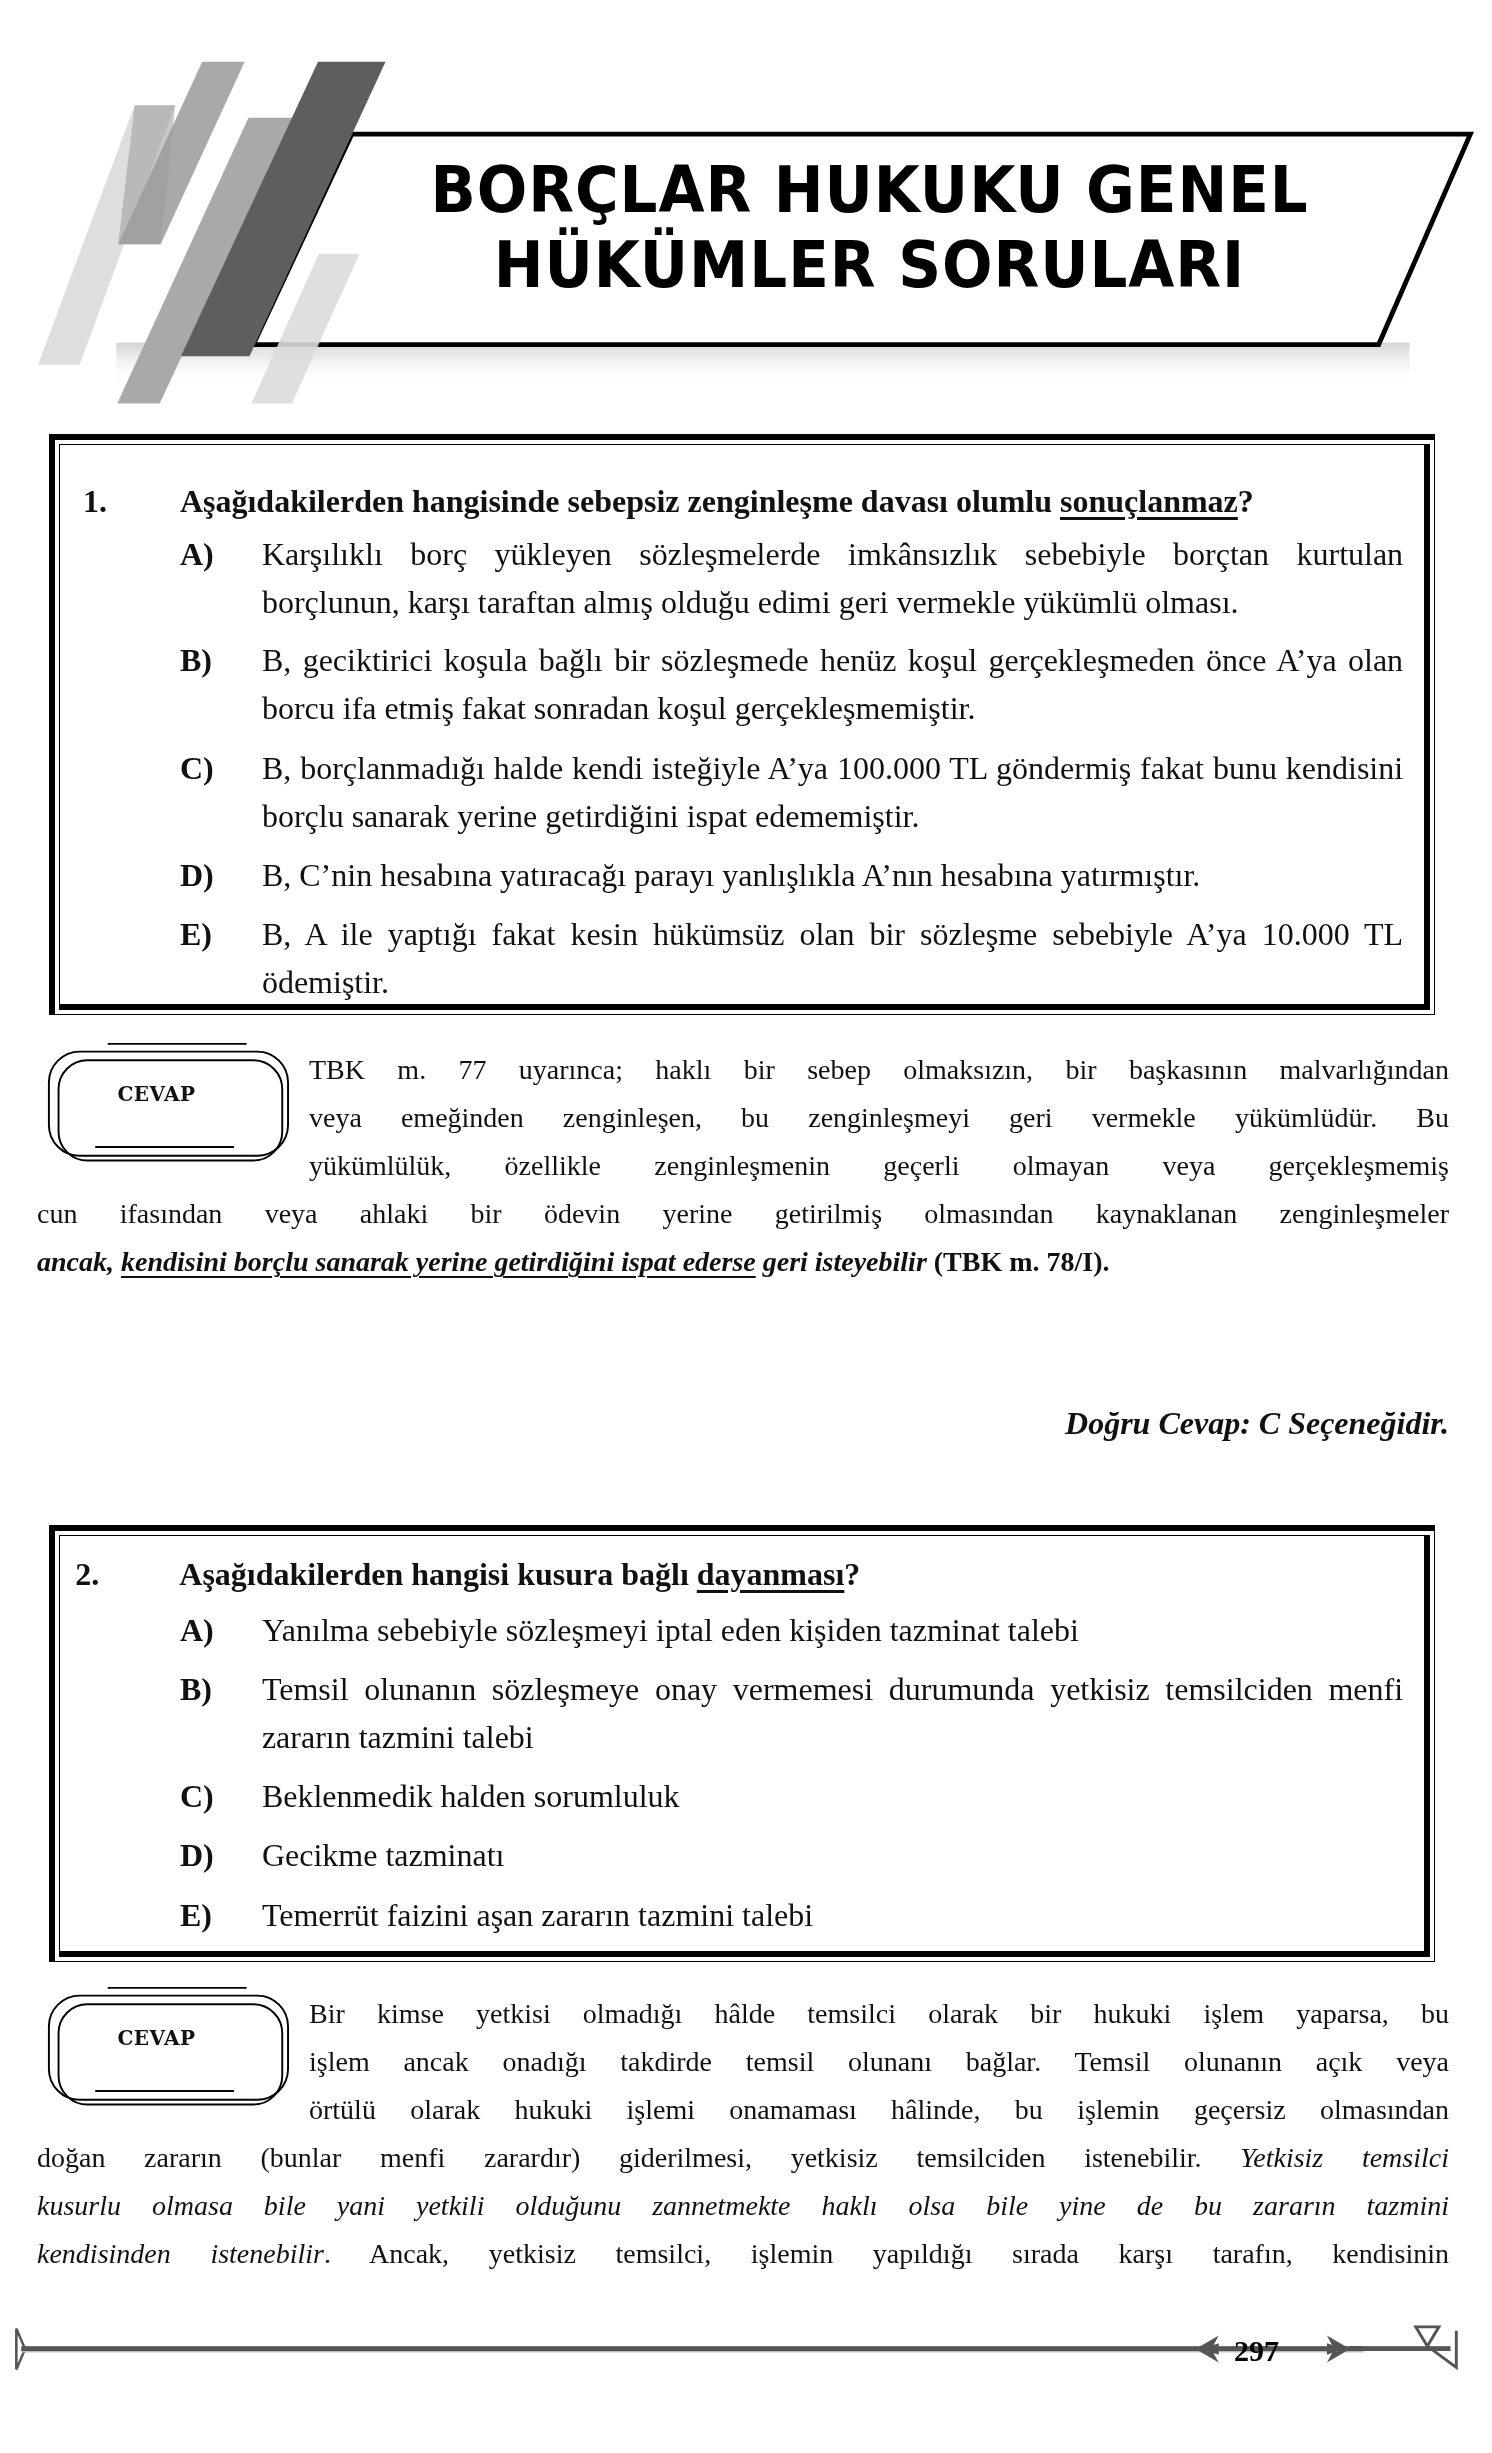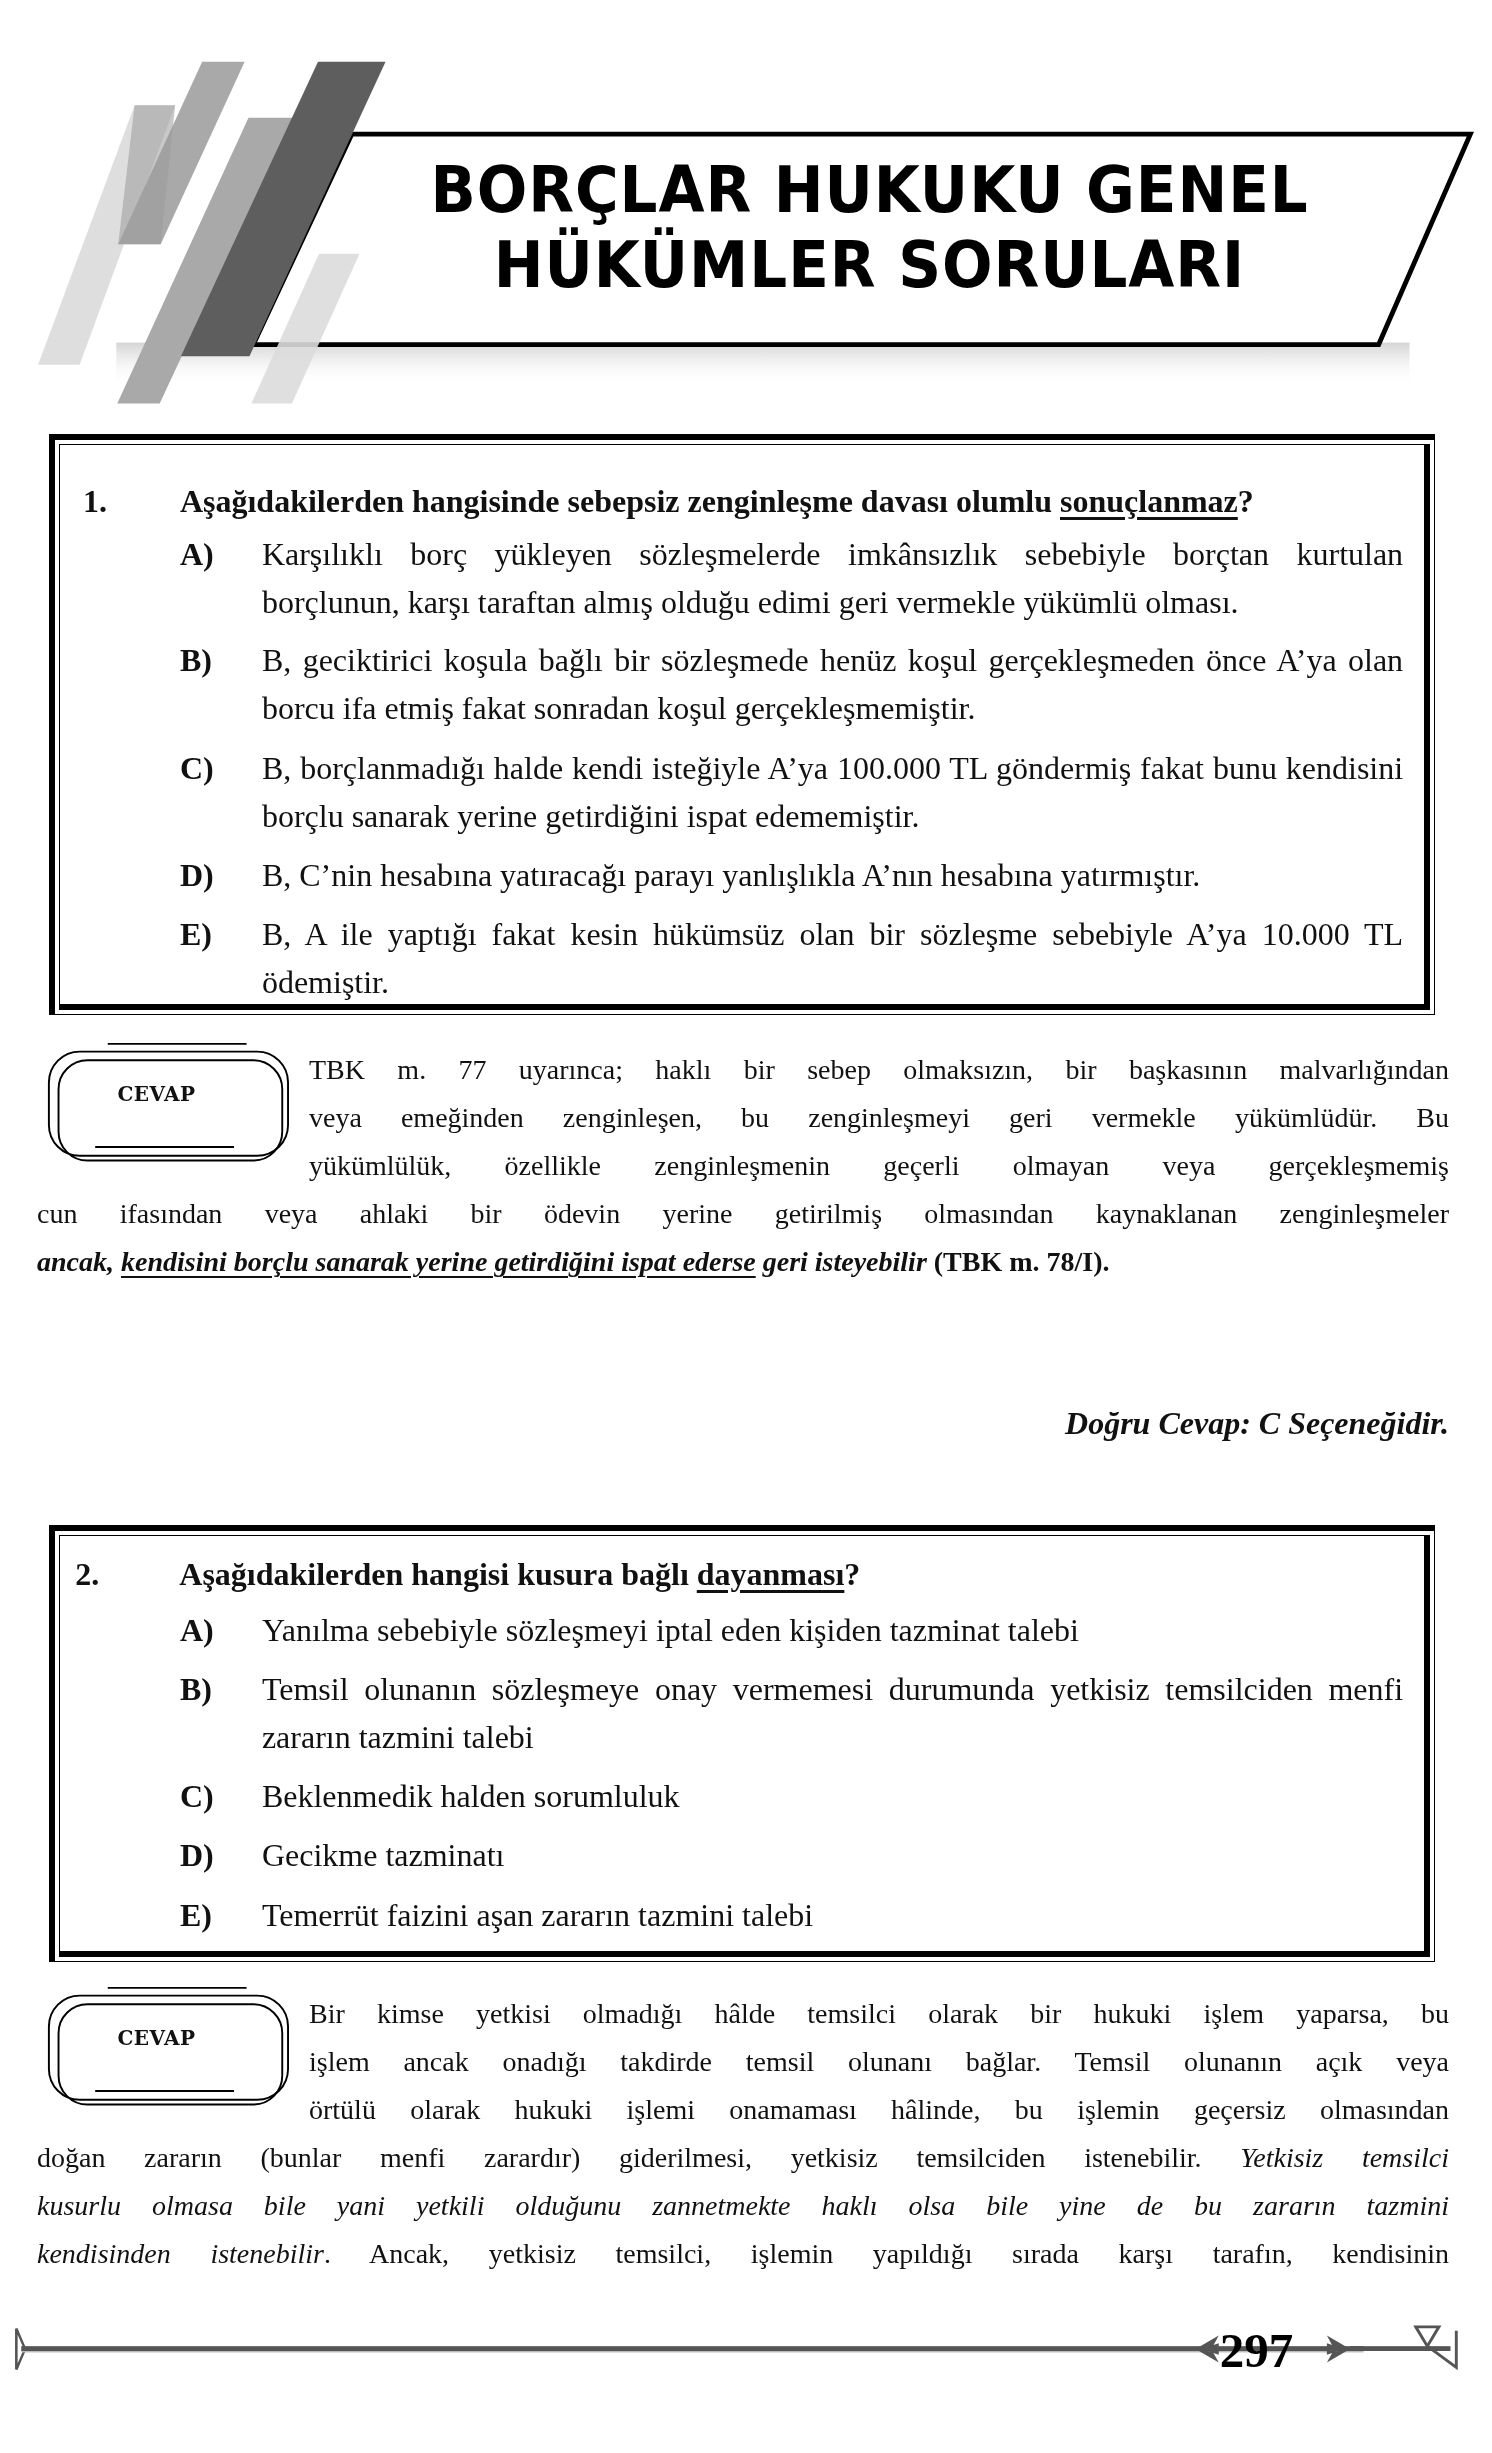--- a/index.html
+++ b/index.html
@@ -74,21 +74,21 @@
   .answer {
     position: absolute; right: 44px; top: 1405px;
     font-weight: bold; font-style: italic; font-size: 32px;
   }
 
   
   .footer { position: absolute; left: 0; top: 2317px; width: 1493px; height: 68px; }
   .footer svg { position: absolute; left: 0; top: 0; }
   .page-num {
     position: absolute; left: 1218px; top: 7.7px; width: 77px; text-align: center;
-    font-weight: bold; font-size: 49px; line-height: 52px; color: #000;
+    font-weight: bold; font-size: 30px; line-height: 52px; color: #000;
   }
 </style>
 </head>
 <body>
 
 <div class="banner">
   <svg width="1493" height="415" viewBox="0 0 1546 430">
     <defs>
       <linearGradient id="shadowGrad" x1="0" y1="0" x2="0" y2="1">
         <stop offset="0" stop-color="#cfcfcf" stop-opacity="0.9"></stop>

